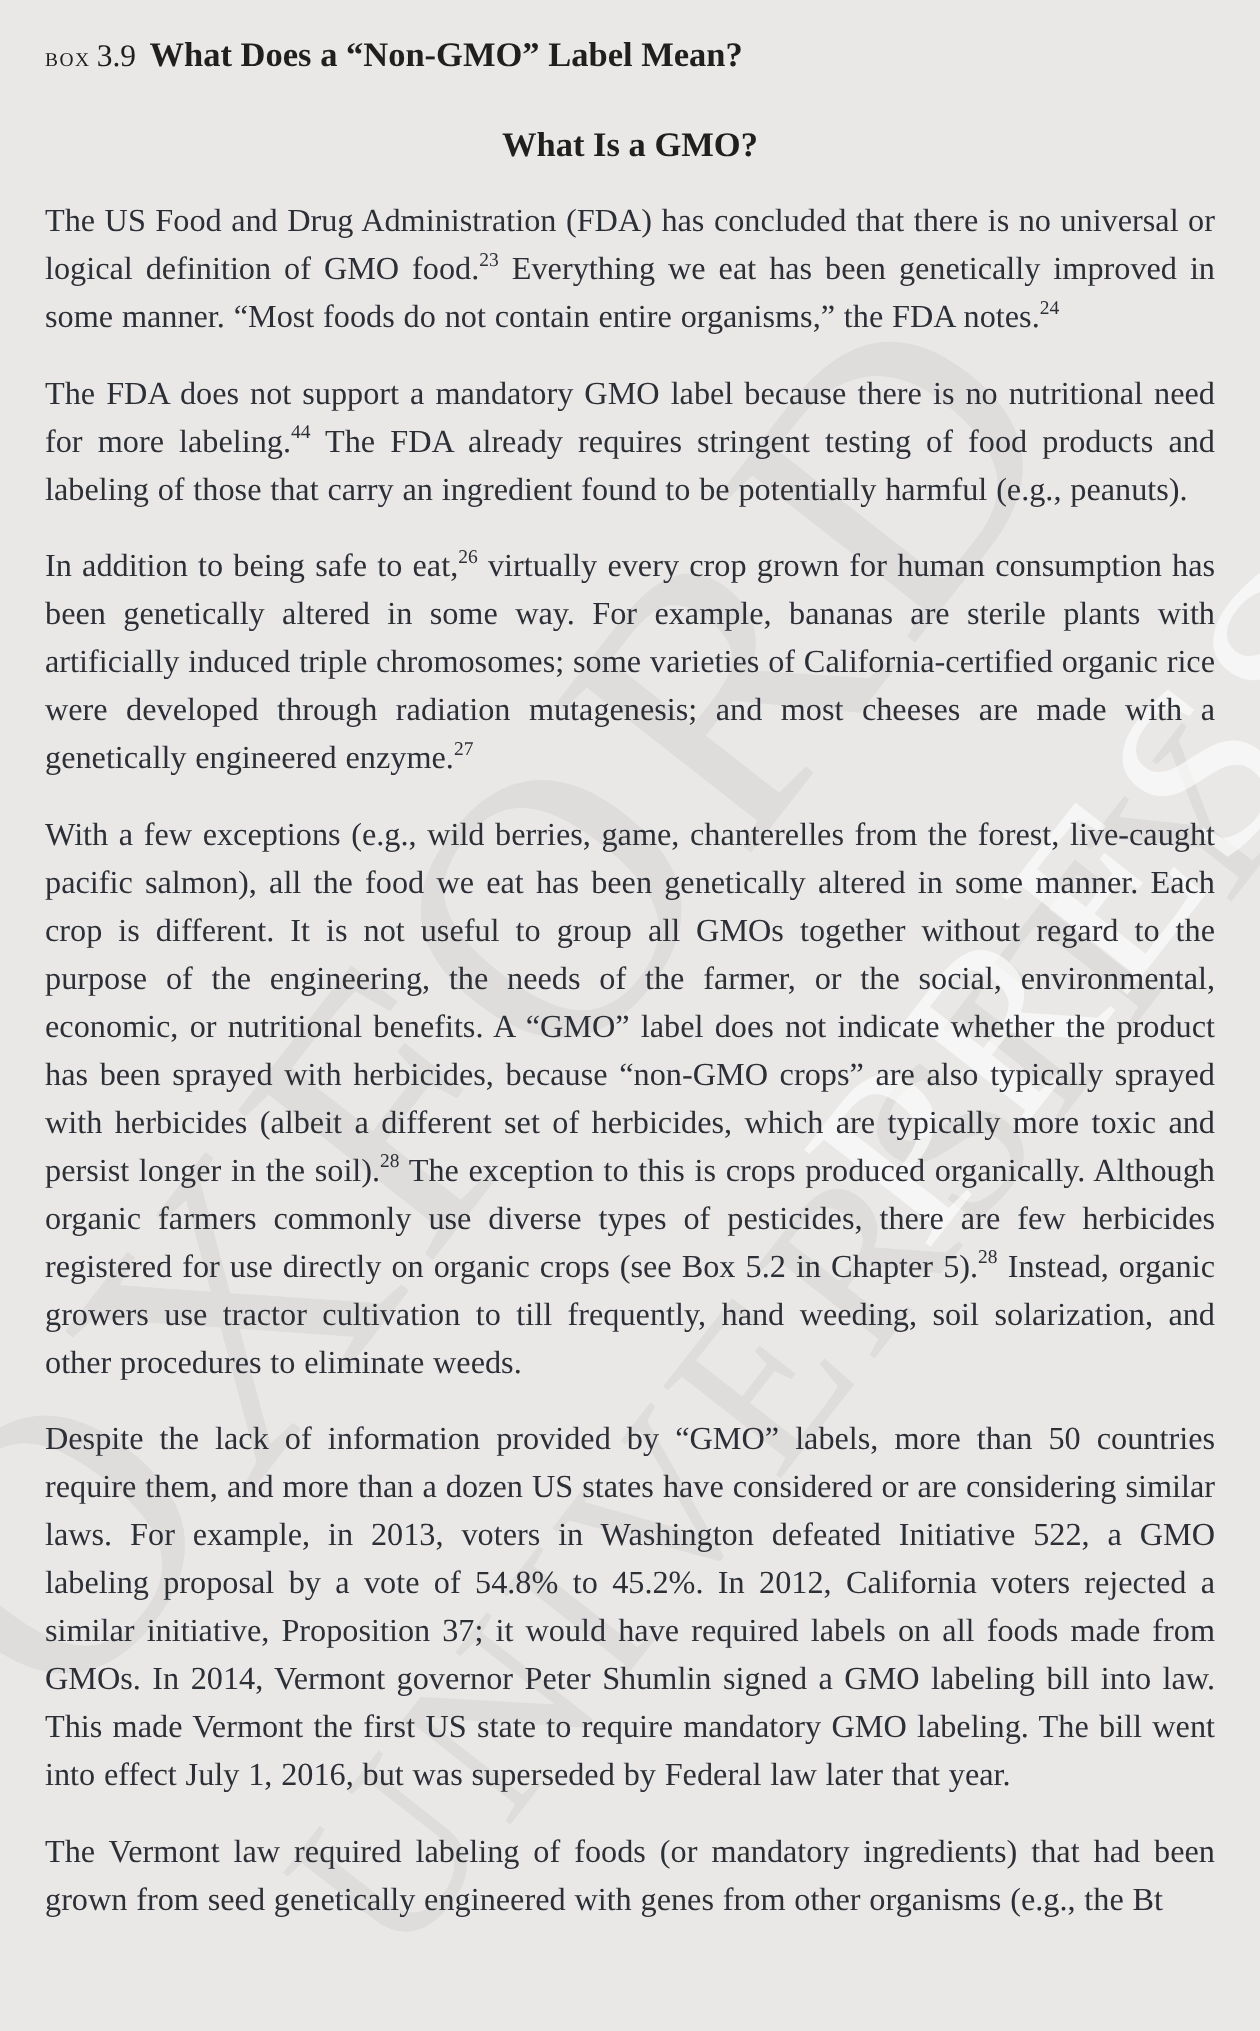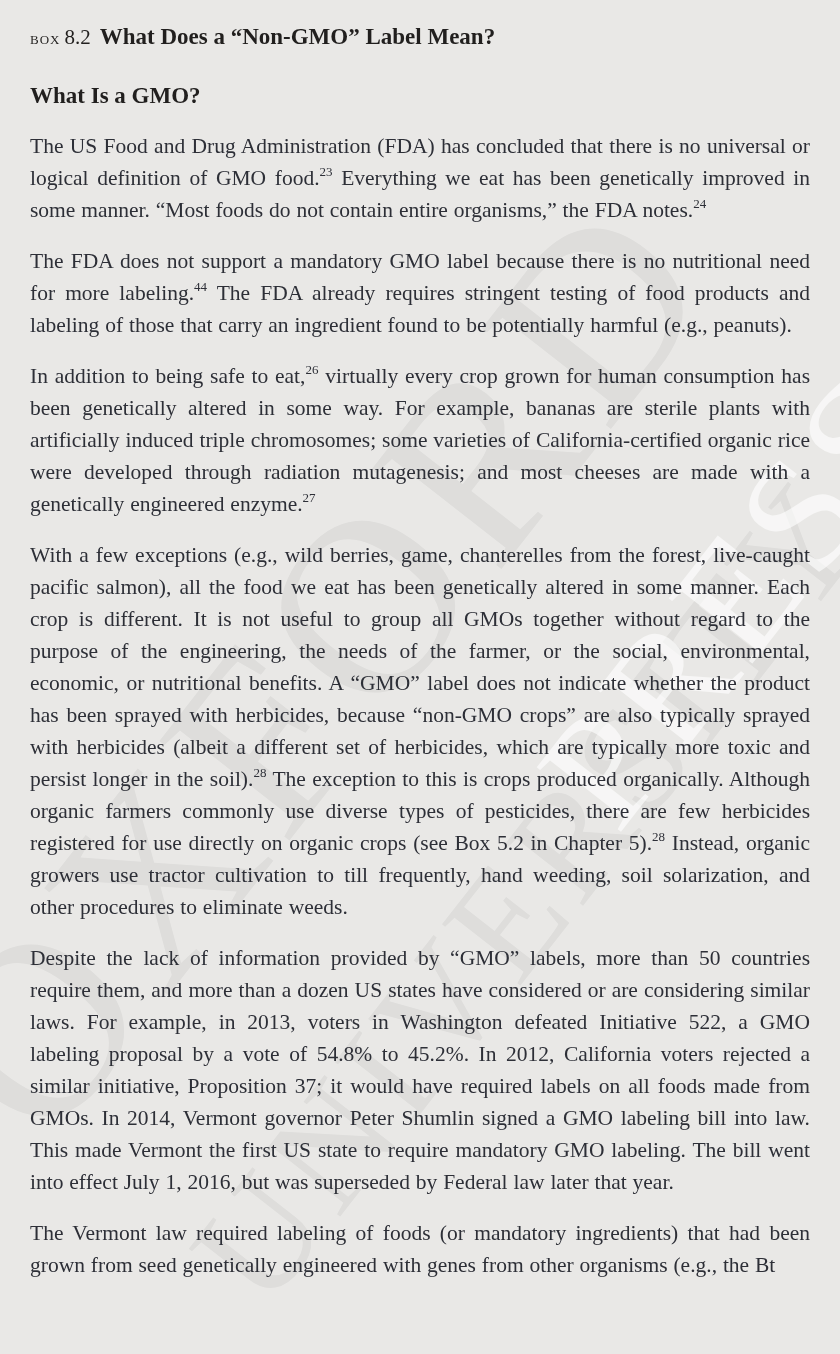--- a/index.html
+++ b/index.html
@@ -63,20 +63,21 @@
   }
   .box-title{
     font-size:23px;
     font-weight:bold;
     margin-left:9px;
   }
   .section-heading{
     font-size:23px;
     font-weight:bold;
     color:var(--heading-text);
+    text-align:center;
     margin:26px 0 20px 0;
     line-height:28px;
   }
   .body-para{
     font-size:21.5px;
     line-height:32px;
     color:var(--body-text);
     text-align:justify;
     margin:0 0 19px 0;
     word-spacing:0.5px;
@@ -96,21 +97,21 @@
 
   <div class="watermark-layer">
     <span class="wm wm-oxford">OXFORD</span>
     <span class="wm wm-univ">UNIVERSITY</span>
     <span class="wm wm-press">PRESS</span>
   </div>
 
   <div class="content">
     <div class="box-header">
       <span class="box-label">BOX</span>
-      <span class="box-num">8.2</span><span class="box-title">What Does a “Non-GMO” Label Mean?</span>
+      <span class="box-num">3.9</span><span class="box-title">What Does a “Non-GMO” Label Mean?</span>
     </div>
     <div id="sections">
         <h2 class="section-heading">What Is a GMO?</h2>
         <p class="body-para">The US Food and Drug Administration (FDA) has concluded that there is no universal or logical definition of GMO food.<sup>23</sup> Everything we eat has been genetically improved in some manner. “Most foods do not contain entire organisms,” the FDA notes.<sup>24</sup></p>
         <p class="body-para">The FDA does not support a mandatory GMO label because there is no nutritional need for more labeling.<sup>44</sup> The FDA already requires stringent testing of food products and labeling of those that carry an ingredient found to be potentially harmful (e.g., peanuts).</p>
         <p class="body-para">In addition to being safe to eat,<sup>26</sup> virtually every crop grown for human consumption has been genetically altered in some way. For example, bananas are sterile plants with artificially induced triple chromosomes; some varieties of California-certified organic rice were developed through radiation mutagenesis; and most cheeses are made with a genetically engineered enzyme.<sup>27</sup></p>
         <p class="body-para">With a few exceptions (e.g., wild berries, game, chanterelles from the forest, live-caught pacific salmon), all the food we eat has been genetically altered in some manner. Each crop is different. It is not useful to group all GMOs together without regard to the purpose of the engineering, the needs of the farmer, or the social, environmental, economic, or nutritional benefits. A “GMO” label does not indicate whether the product has been sprayed with herbicides, because “non-GMO crops” are also typically sprayed with herbicides (albeit a different set of herbicides, which are typically more toxic and persist longer in the soil).<sup>28</sup> The exception to this is crops produced organically. Although organic farmers commonly use diverse types of pesticides, there are few herbicides registered for use directly on organic crops (see Box 5.2 in Chapter 5).<sup>28</sup> Instead, organic growers use tractor cultivation to till frequently, hand weeding, soil solarization, and other procedures to eliminate weeds.</p>
         <p class="body-para">Despite the lack of information provided by “GMO” labels, more than 50 countries require them, and more than a dozen US states have considered or are considering similar laws. For example, in 2013, voters in Washington defeated Initiative 522, a GMO labeling proposal by a vote of 54.8% to 45.2%. In 2012, California voters rejected a similar initiative, Proposition 37; it would have required labels on all foods made from GMOs. In 2014, Vermont governor Peter Shumlin signed a GMO labeling bill into law. This made Vermont the first US state to require mandatory GMO labeling. The bill went into effect July 1, 2016, but was superseded by Federal law later that year.</p>
         <p class="body-para">The Vermont law required labeling of foods (or mandatory ingredients) that had been grown from seed genetically engineered with genes from other organisms (e.g., the Bt</p>
       </div>

